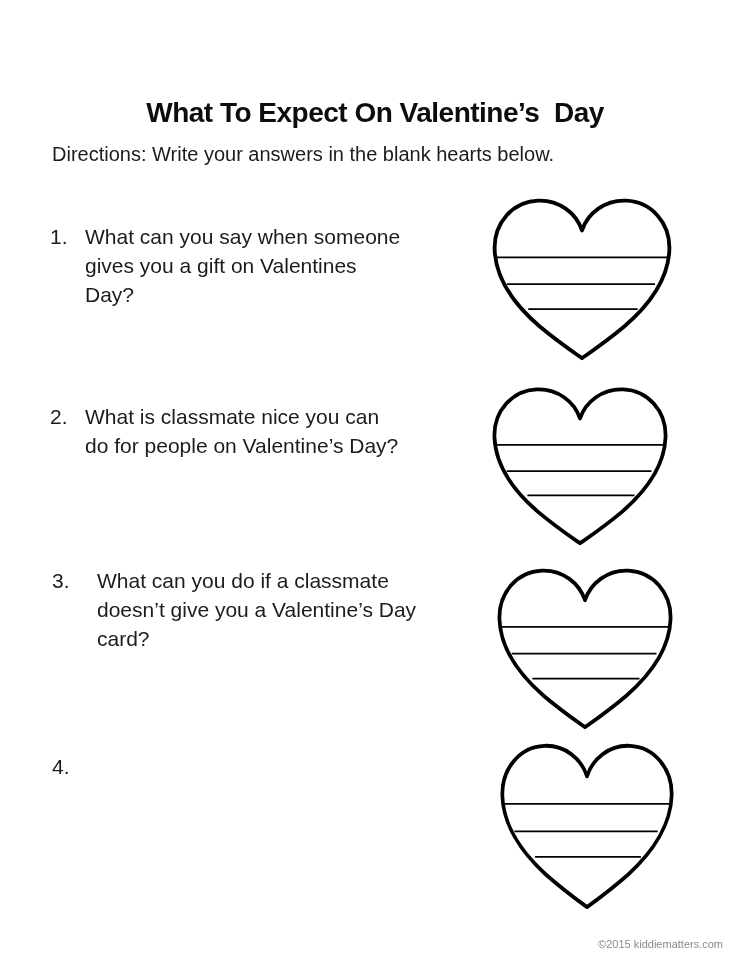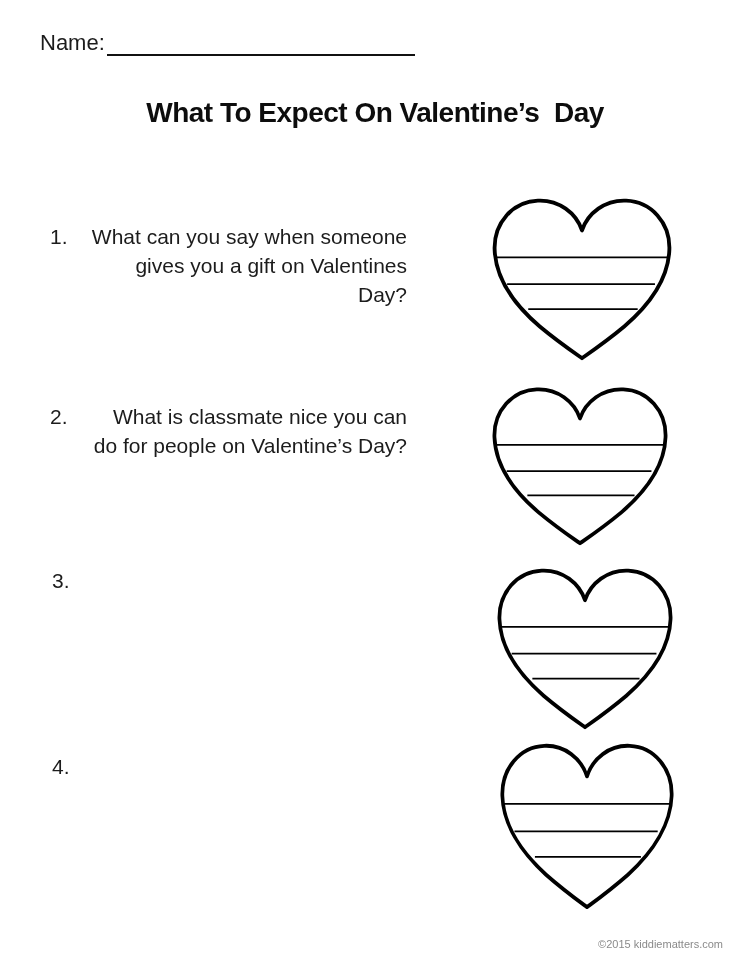--- a/index.html
+++ b/index.html
@@ -35,53 +35,51 @@
     position:absolute;left:52px;top:143px;
     font-size:20px;
   }
   .question{
     position:absolute;
     display:flex;
     font-size:21px;line-height:29px;
   }
   .q-num{flex:0 0 35px;}
   .q-num.wide{flex-basis:45px;}
-  .q-text{width:322px;text-align:right;}
+  .q-text{width:322px;}
   .heart-box{position:absolute;}
   .copyright{
     position:absolute;right:27px;top:938px;
     font-size:11px;
     color:#8a8a8a;
   }
 </style>
 </head>
 <body>
 
 <div class="page">
 
-  <div class="name-row">
-    <span class="name-label">Name:</span>
-    <span class="name-line"></span>
-  </div>
 
   <div class="title">What To Expect On Valentine’s  Day</div>
 
+  <div class="directions">Directions: Write your answers in the blank hearts below.</div>
 
   <div class="question" style="left:50px;top:222px;">
     <span class="q-num">1.</span>
     <div class="q-text">What can you say when someone gives you a gift on Valentines Day?</div>
   </div>
 
   <div class="question" style="left:50px;top:402px;">
     <span class="q-num">2.</span>
     <div class="q-text">What is classmate nice you can do for people on Valentine’s Day?</div>
   </div>
 
   <div class="question" style="left:52px;top:566px;">
     <span class="q-num wide">3.</span>
+    <div class="q-text">What can you do if a classmate doesn’t give you a Valentine’s Day card?</div>
   </div>
 
   <div class="question" style="left:52px;top:752px;">
     <span class="q-num wide">4.</span>
   </div>
 
   <div class="heart-box" style="left:486px;top:192px;width:192px;height:171px;">
     <svg width="100%" height="100%" viewBox="0 0 200 178" preserveAspectRatio="none">
       <path d="M100 40 C94 22 76 8 54 9 C28 10 8 32 9 60 C10 88 28 116 56 140 C74 155 90 166 100 173 C110 166 126 155 144 140 C172 116 190 88 191 60 C192 32 172 10 146 9 C124 8 106 22 100 40 Z" fill="#ffffff" stroke="#000000" stroke-width="4" stroke-linejoin="round"></path>
       <line x1="10" y1="68" x2="190" y2="68" stroke="#000" stroke-width="1.8"></line>

